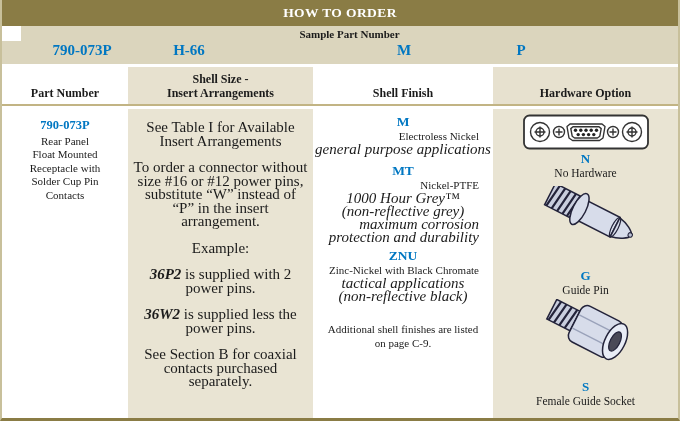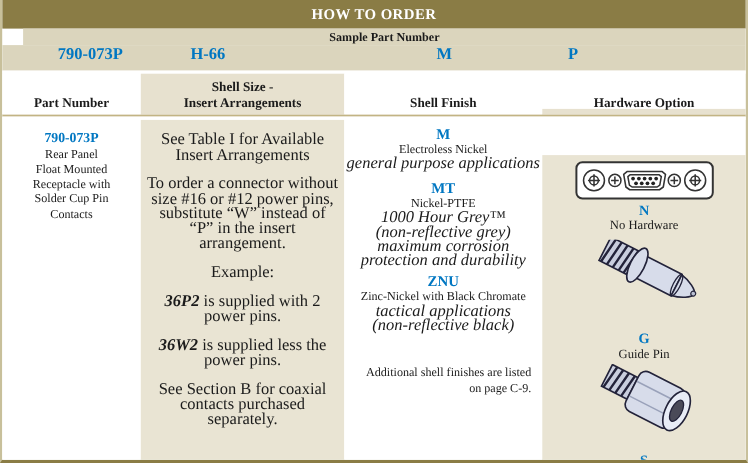--- a/index.html
+++ b/index.html
@@ -15,38 +15,38 @@
   .sample-row span{font-weight:bold;font-size:11px;}
   .values-row{height:23px;background:#dbd5bd;position:relative;}
   .values-row .val{position:absolute;top:1px;width:120px;text-align:center;font-weight:bold;font-size:15px;color:#0077c2;}
   .v1{left:20px;} .v2{left:127px;} .v3{left:342px;} .v4{left:459px;}
   .gap-white{height:3px;background:#ffffff;}
   .headers-row{height:37px;display:flex;}
   .hcell{display:flex;flex-direction:column;justify-content:flex-end;align-items:center;
          padding-bottom:4px;font-weight:bold;font-size:12px;line-height:13.5px;text-align:center;}
   .tan-line{height:2px;background:#c2b484;}
   .content-row{display:flex;height:310px;}
-  .c1{width:126px;} .c2{width:185px;} .c3{width:180px;} .c4{flex:1;margin-top:32px;}
+  .c1{width:126px;} .c2{width:185px;} .c3{width:180px;} .c4{flex:1;}
   .white{background:#ffffff;} .beige{background:#e9e4d3;} .beige2{background:#e7e1cf;}
   .ccell{box-sizing:border-box;text-align:center;}
   
   .col-pn{padding-top:10px;font-size:11px;line-height:13.5px;}
   .pn-code{color:#0077c2;font-weight:bold;font-size:12.5px;margin-bottom:2px;}
   
   .col-ss{padding:12px 5px 0;font-size:15px;line-height:13.5px;}
   .col-ss p{margin:0 0 13px;}
   .bi{font-weight:bold;font-style:italic;}
   
   .col-sf{padding-top:5px;font-size:11px;line-height:13px;}
   .sf-code{color:#0077c2;font-weight:bold;font-size:13.5px;line-height:16px;}
-  .sf-name{margin:0 auto;max-width:152px;}
+  .sf-name{margin:0 auto;max-width:152px;text-align:right;}
   .sf-it{font-style:italic;font-size:15px;}
   .sf-block-mt{margin-top:7px;}
   .sf-block-znu{margin-top:4px;}
-  .sf-note{margin:30px auto 0;max-width:160px;font-size:11px;line-height:13.5px;text-align:right;}
+  .sf-note{margin:20px auto 0;max-width:160px;font-size:11px;line-height:13.5px;}
   
   .col-hw{padding-top:4px;font-size:11.5px;line-height:14px;}
   .hw-code{color:#0077c2;font-weight:bold;font-size:13px;line-height:15px;}
   .hw-img{display:block;margin:0 auto;}
   .hw-opt-g{margin-top:6px;} .hw-opt-s{margin-top:2px;}
 </style>
 </head>
 <body>
 
 <div class="page">

